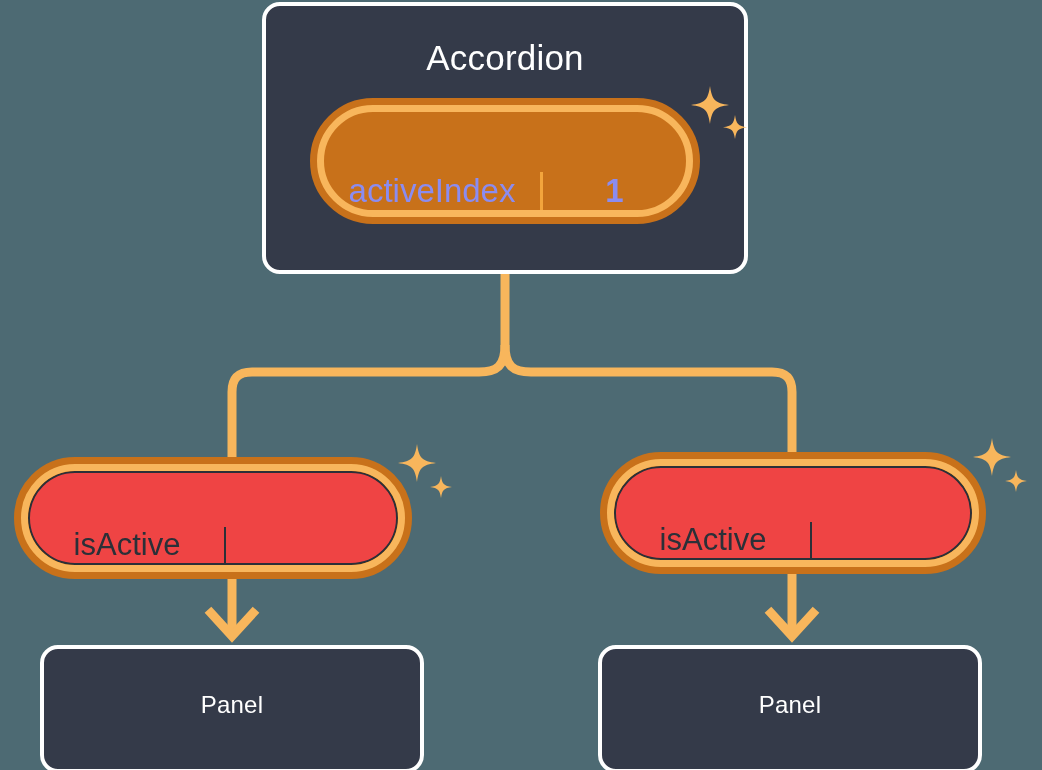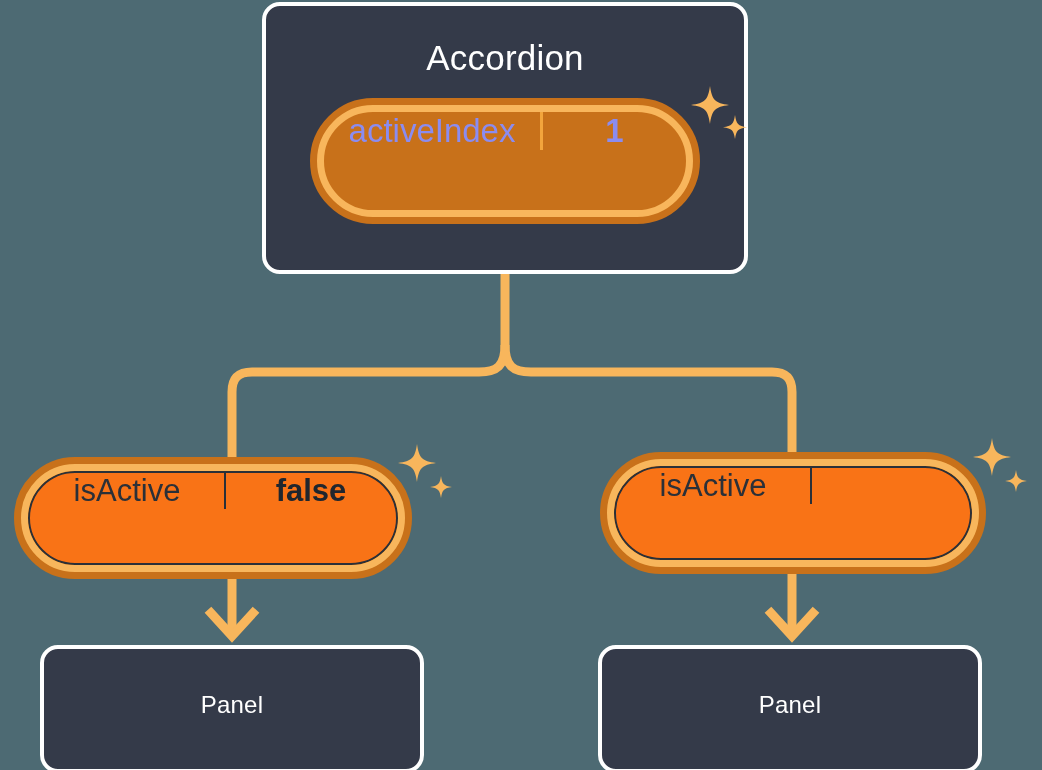--- a/index.html
+++ b/index.html
@@ -104,21 +104,21 @@
     align-items: stretch;
     overflow: hidden;
     background: transparent;
   }
   .pill-core {
     box-sizing: border-box;
     width: 100%;
     height: 100%;
     border-radius: 999px;
     display: flex;
-    align-items: flex-start;
+    align-items: flex-end;
     overflow: hidden;
   }
   .pill-key, .pill-val {
     display: flex;
     align-items: center;
     justify-content: center;
     white-space: nowrap;
     box-sizing: border-box;
   }
 
@@ -141,21 +141,21 @@
   }
   #pill-activeindex .pill-val {
     flex: 1 1 auto;
     color: #8b8cf0;
     font-size: 33px;
     font-weight: 700;
   }
 
   
   .pill-prop .pill-core {
-    background: #f97316;
+    background: #ef4444;
     border: 2px solid #2b3038;
   }
   .pill-prop .pill-key {
     color: #2b3038;
     font-size: 31px;
     font-weight: 400;
     border-right: 2px solid #2b3038;
   }
   .pill-prop .pill-val {
     color: #20262e;
@@ -232,21 +232,20 @@
     <svg viewBox="0 0 70 70" width="70" height="70" aria-hidden="true">
       <path d="M24,4 C26,18 29,21 43,23 C29,25 26,28 24,42 C22,28 19,25 5,23 C19,21 22,18 24,4 Z" fill="#f8b65c"></path>
       <path d="M49,33 C50.3,42 52,44 61,45.3 C52,46.6 50.3,48.3 49,57 C47.7,48.3 46,46.6 37,45.3 C46,44 47.7,42 49,33 Z" fill="#f8b65c"></path>
     </svg>
   </div>
 
   <div class="pill pill-outer pill-prop" id="pill-isactive-left">
     <div class="pill-inner">
       <div class="pill-core">
         <div class="pill-key">isActive</div>
-        <div class="pill-val">false</div>
       </div>
     </div>
   </div>
 
   <div class="sparkle-group" id="sparkles-left">
     <svg viewBox="0 0 70 72" width="70" height="72" aria-hidden="true">
       <path d="M25,4 C27,18 30,21 44,23 C30,25 27,28 25,42 C23,28 20,25 6,23 C20,21 23,18 25,4 Z" fill="#f8b65c"></path>
       <path d="M49,36 C50.2,44 51.8,45.8 60,47 C51.8,48.2 50.2,50 49,58 C47.8,50 46.2,48.2 38,47 C46.2,45.8 47.8,44 49,36 Z" fill="#f8b65c"></path>
     </svg>
   </div>

